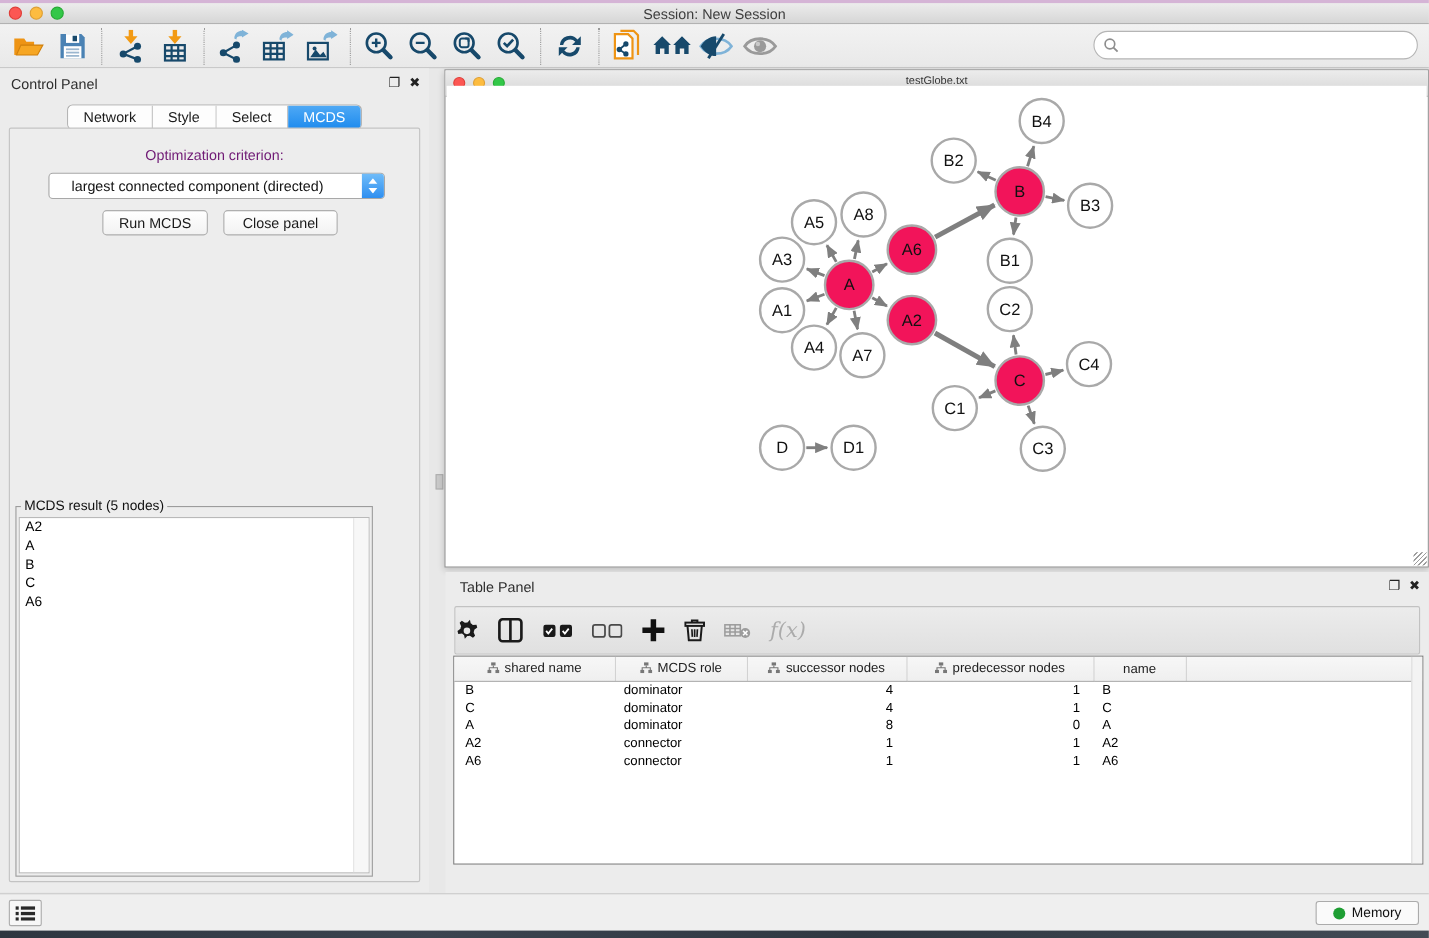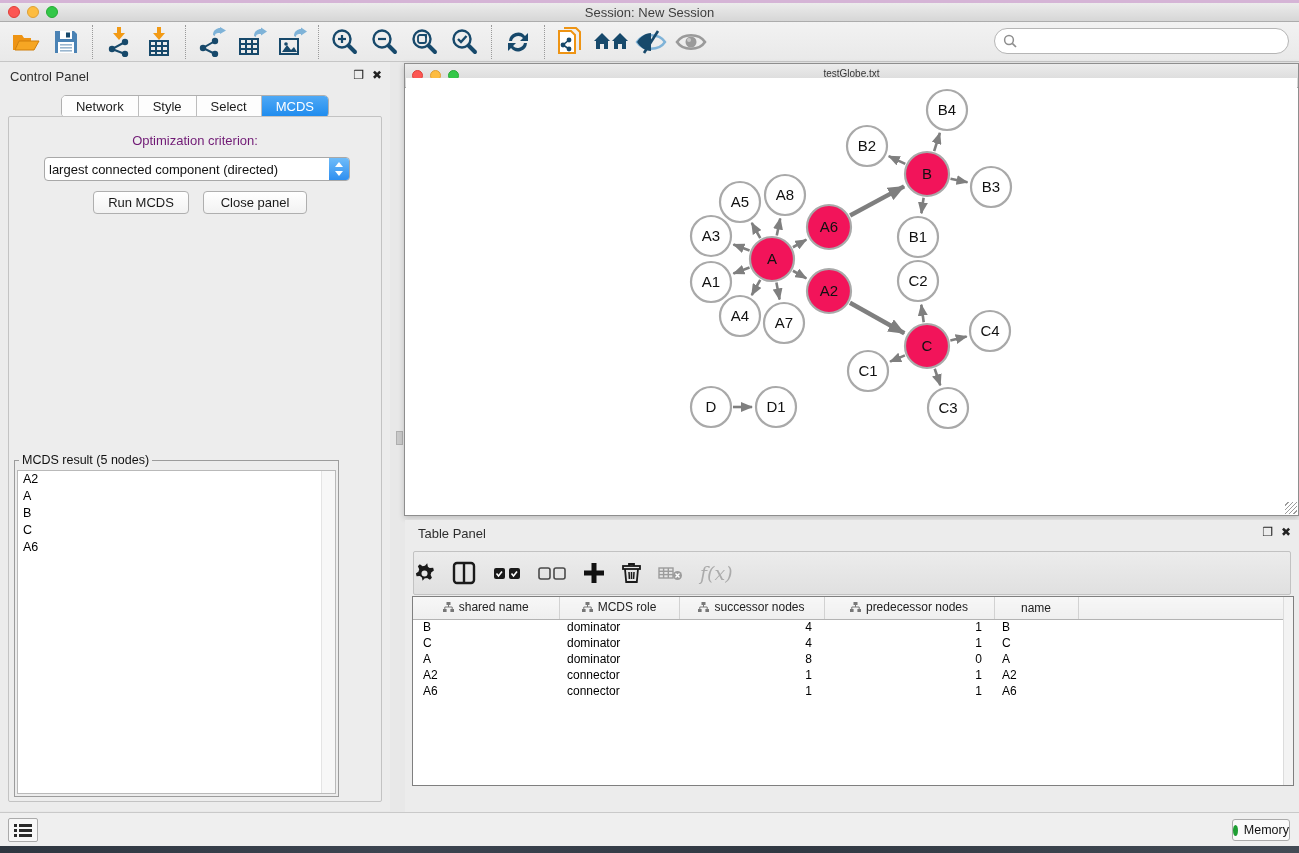--- a/index.html
+++ b/index.html
@@ -40,21 +40,21 @@
   .cp-tabs { position:absolute; left:0; top:33px; width:100%; display:flex; justify-content:center; }
   .seg { display:flex; border:1px solid #AFAFAF; border-radius:5px; overflow:hidden; background:#fff; }
   .seg .tab { padding:3px 14px; font-size:13px; color:#1C1C1C; border-right:1px solid #BDBDBD; background:#FDFDFD; }
   .seg .tab:last-child { border-right:none; }
   .seg .tab.active { background:linear-gradient(#4FA9F5,#1E8BEE); color:#fff; }
   .cp-frame { position:absolute; left:8px; top:54px; width:374px; height:686px;
     border:1px solid #C3C3C3; border-radius:2px; background:#EDEDED; }
   .opt-label { position:absolute; left:0; right:0; top:16px; text-align:center; font-size:13px; color:#701a75; }
   .dropdown { position:absolute; left:35px; top:40px; width:306px; height:24px; background:#fff;
     border:1px solid #A8A8A8; border-radius:4px; display:flex; align-items:center; }
-  .dropdown .dd-text { flex:1; font-size:13px; padding-left:4px; color:#111; white-space:nowrap; overflow:hidden; }
+  .dropdown .dd-text { flex:1; font-size:13px; padding-left:20px; color:#111; white-space:nowrap; overflow:hidden; }
   .dd-stepper { width:20px; height:22px; border-radius:0 3px 3px 0; background:linear-gradient(#6FBCF9,#2F8FF0);
     display:flex; flex-direction:column; align-items:center; justify-content:center; color:#fff; }
   .dd-stepper svg { display:block; }
   .cp-btn-row { position:absolute; left:0; top:74px; width:100%; }
   .push-btn { position:absolute; height:23px; background:linear-gradient(#FFFFFF,#F2F2F2);
     border:1px solid #AFAFAF; border-radius:4px; font-size:13px; color:#1A1A1A;
     display:flex; align-items:center; justify-content:center; font-family:"Liberation Sans",sans-serif; }
   .fieldset { position:absolute; left:5px; top:343px; width:325px; height:337px; border:1px solid #9C9C9C; }
   .fieldset .legend { position:absolute; left:4px; top:-8px; background:#EDEDED; padding:0 3px; font-size:12.5px; color:#111; }
   .result-list { position:absolute; left:2px; top:9px; right:2px; bottom:2px; background:#fff;
@@ -102,21 +102,21 @@
   .node-table td.c0 { padding-left:10px; }
   .node-table td.c2, .node-table td.c3 { text-align:right; padding-right:12px; }
   .table-vscroll { position:absolute; right:0; top:0; bottom:0; width:10px; background:#F3F3F3; border-left:1px solid #DCDCDC; }
   .tp-tabs { position:absolute; left:0; top:267px; width:100%; display:flex; justify-content:center; }
 
   
   .statusbar { position:absolute; left:0; top:812px; width:1299px; height:34px;
     background:#EFEFEF; border-top:1px solid #C9C9C9; }
   .list-btn { position:absolute; left:8px; top:5px; width:30px; height:24px; background:#F7F7F7;
     border:1px solid #ABABAB; border-radius:2px; display:flex; align-items:center; justify-content:center; }
-  .memory-btn { position:absolute; right:9px; top:6px; width:58px; height:22px; background:#FAFAFA;
+  .memory-btn { position:absolute; right:9px; top:6px; width:94px; height:22px; background:#FAFAFA;
     border:1px solid #ABABAB; border-radius:3px; display:flex; align-items:center; justify-content:center;
     gap:6px; font-size:12.5px; color:#111; }
   .memory-dot { width:11px; height:11px; border-radius:50%; background:#1E9E33; }
 </style>
 </head>
 <body>
 
 <div class="desktop-edge"></div>
 
 <div class="titlebar">

